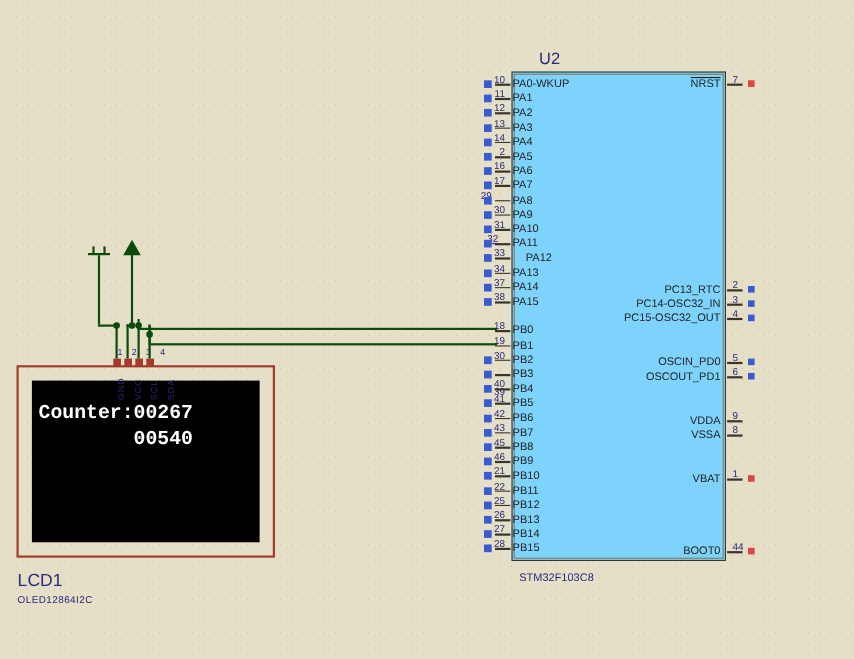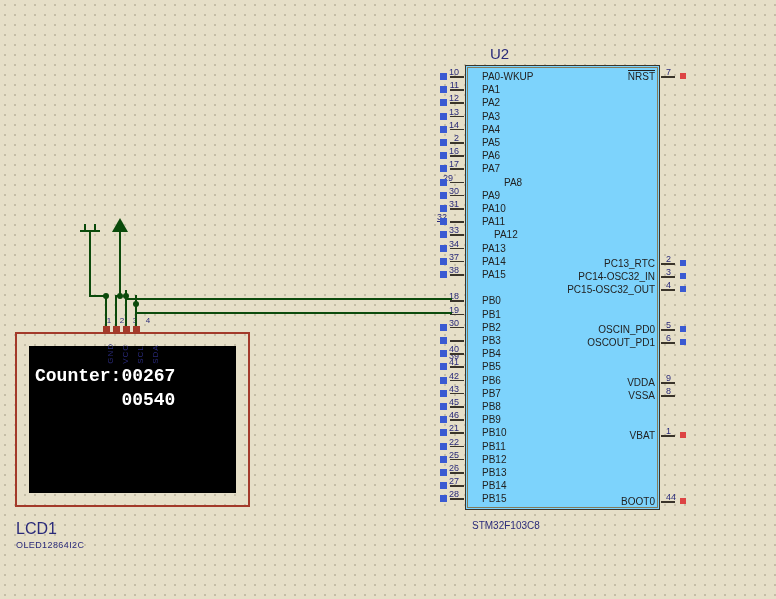--- a/index.html
+++ b/index.html
@@ -136,21 +136,21 @@
   .pin-term.left { right:212px; }
   .pin-term.blue { background:#3a5ad2; }
   .chip-ref {
     position:absolute; left:490px; top:45px;
     font-size:15px; color:#2a2a7a;
   }
   .chip-val {
     position:absolute; left:472px; top:520px;
     font-size:10px; color:#2a2a7a;
   }
-  .pin-label-left { position:absolute; left:16px; font-size:10px; color:#222; }
+  .pin-label-left { position:absolute; left:0; font-size:10px; color:#222; }
   .pin-label-right { position:absolute; right:4px; font-size:10px; color:#222; text-align:right; }
   .overbar { border-top:1.2px solid #222; }
   .rpin-marker {position:absolute; width:6px; height:6px; transform:translateY(-2px); left:666px;}
   .rpin-marker.red { background:#d44; }
   .rpin-marker.blue { background:#3a5ad2; }
 </style>
 </head>
 <body>
 
 <div class="canvas">
@@ -243,33 +243,33 @@
         <div class="pin-label-left" style="top: 71px;">PA5</div>
         <div class="pin-line-left" style="top: 89.2px;"></div>
         <div class="chip-pin" style="right: 200px; top: 80.2px; width: 22px; text-align: right; font-size: 9px; color: rgb(42, 42, 122); position: absolute;">16</div>
         <div class="pin-term left blue" style="top: 89.2px; background: rgb(58, 90, 210);"></div>
         <div class="pin-label-left" style="top: 84.2px;">PA6</div>
         <div class="pin-line-left" style="top: 102.4px;"></div>
         <div class="chip-pin" style="right: 200px; top: 93.4px; width: 22px; text-align: right; font-size: 9px; color: rgb(42, 42, 122); position: absolute;">17</div>
         <div class="pin-term left blue" style="top: 102.4px; background: rgb(58, 90, 210);"></div>
         <div class="pin-label-left" style="top: 97.4px;">PA7</div>
         <div class="pin-line-left" style="top: 115.6px;"></div>
-        <div class="chip-pin" style="right: 200px; top: 106.6px; width: 22px; text-align: center; font-size: 9px; color: rgb(42, 42, 122); position: absolute;">29</div>
+        <div class="chip-pin" style="right: 200px; top: 106.6px; width: 22px; text-align: left; font-size: 9px; color: rgb(42, 42, 122); position: absolute;">29</div>
         <div class="pin-term left blue" style="top: 115.6px; background: rgb(58, 90, 210);"></div>
-        <div class="pin-label-left" style="top: 110.6px; padding-left: 22px;">PA8</div>
+        <div class="pin-label-left" style="top: 110.6px;">PA8</div>
         <div class="pin-line-left" style="top: 128.8px;"></div>
         <div class="chip-pin" style="right: 200px; top: 119.8px; width: 22px; text-align: right; font-size: 9px; color: rgb(42, 42, 122); position: absolute;">30</div>
         <div class="pin-term left blue" style="top: 128.8px; background: rgb(58, 90, 210);"></div>
         <div class="pin-label-left" style="top: 123.8px;">PA9</div>
         <div class="pin-line-left" style="top: 142px;"></div>
         <div class="chip-pin" style="right: 200px; top: 133px; width: 22px; text-align: right; font-size: 9px; color: rgb(42, 42, 122); position: absolute;">31</div>
         <div class="pin-term left blue" style="top: 142px; background: rgb(58, 90, 210);"></div>
         <div class="pin-label-left" style="top: 137px;">PA10</div>
         <div class="pin-line-left" style="top: 155.2px;"></div>
-        <div class="chip-pin" style="right: 200px; top: 146.2px; width: 22px; text-align: left; font-size: 9px; color: rgb(42, 42, 122); position: absolute; text-decoration: underline;">32</div>
+        <div class="chip-pin" style="right: 200px; top: 146.2px; width: 22px; text-align: center; font-size: 9px; color: rgb(42, 42, 122); position: absolute; text-decoration: underline;">32</div>
         <div class="pin-term left blue" style="top: 155.2px; background: rgb(58, 90, 210);"></div>
         <div class="pin-label-left" style="top: 150.2px;">PA11</div>
         <div class="pin-line-left" style="top: 168.4px;"></div>
         <div class="chip-pin" style="right: 200px; top: 159.4px; width: 22px; text-align: right; font-size: 9px; color: rgb(42, 42, 122); position: absolute;">33</div>
         <div class="pin-term left blue" style="top: 168.4px; background: rgb(58, 90, 210);"></div>
         <div class="pin-label-left" style="top: 163.4px; margin-left: 12px;">PA12</div>
         <div class="pin-line-left" style="top: 181.6px;"></div>
         <div class="chip-pin" style="right: 200px; top: 172.6px; width: 22px; text-align: right; font-size: 9px; color: rgb(42, 42, 122); position: absolute;">34</div>
         <div class="pin-term left blue" style="top: 181.6px; background: rgb(58, 90, 210);"></div>
         <div class="pin-label-left" style="top: 176.6px;">PA13</div>

